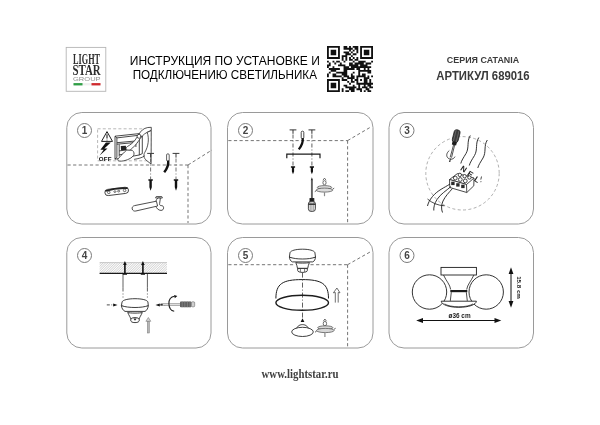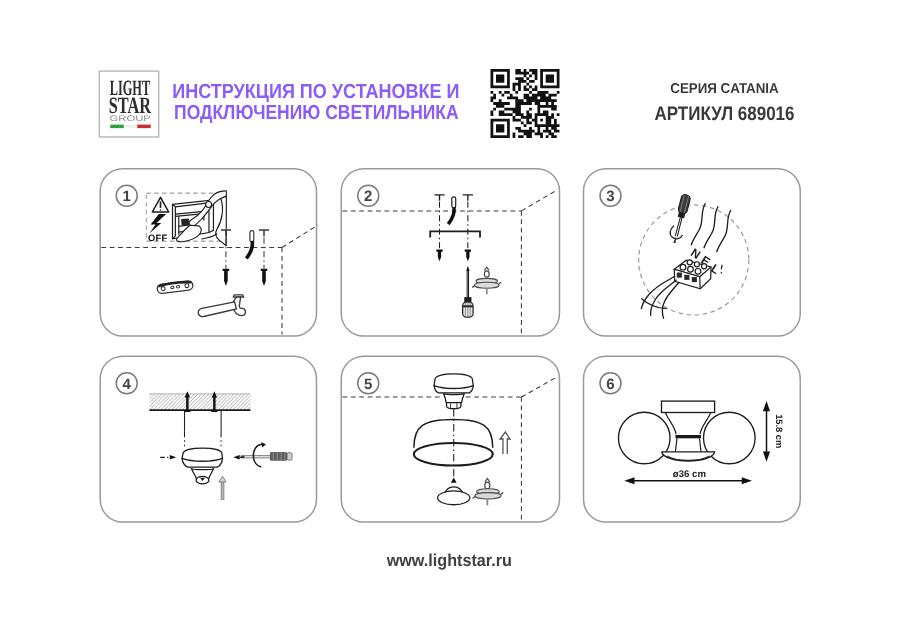--- a/index.html
+++ b/index.html
@@ -1,24 +1,24 @@
 <!DOCTYPE html>
 <html><head>
 <meta charset="utf-8">
 <style>
 html,body{margin:0;padding:0;}
 body{width:600px;height:425px;background:#fff;transform:translateZ(0);font-family:"Liberation Sans",sans-serif;position:relative;overflow:hidden;}
 .abs{position:absolute;}
-#title{left:96px;top:54px;width:230px;text-align:center;font-weight:bold;color:#8b5cf6;}
+#title{left:110px;top:54px;width:230px;text-align:center;font-weight:normal;color:#000000;}
 #title .t1{font-size:13.5px;line-height:13.7px;white-space:nowrap;width:fit-content;margin:0 auto;transform:scaleX(0.89);transform-origin:50% 50%;}
 #title .t2{font-size:13.5px;line-height:13.7px;white-space:nowrap;width:fit-content;margin:0 auto;transform:scaleX(0.863);transform-origin:50% 50%;}
 #series{left:413px;top:55px;width:140px;text-align:center;color:#3a3a3a;}
 #series .s1{font-weight:bold;font-size:9.5px;line-height:9.5px;transform:scaleX(0.937);transform-origin:50% 50%;white-space:nowrap;}
 #series .s2{font-weight:bold;font-size:13px;line-height:13px;margin-top:4.8px;transform:scaleX(0.871);transform-origin:50% 50%;white-space:nowrap;}
-#footer{left:0;top:367.8px;width:600px;text-align:center;font-weight:bold;font-size:11.5px;color:#404040;}
+#footer{left:0;top:367.8px;width:600px;text-align:center;font-weight:bold;font-size:11.5px;color:#404040;font-family:Liberation Serif, serif;}
 #footer span{display:inline-block;transform:scaleX(0.937);transform-origin:50% 50%;}
 </style>
 </head>
 <body>
 <div id="title" class="abs">
     <div class="t1">ИНСТРУКЦИЯ ПО УСТАНОВКЕ И</div>
     <div class="t2">ПОДКЛЮЧЕНИЮ СВЕТИЛЬНИКА</div>
   </div>
 <div id="series" class="abs">
     <div class="s1">СЕРИЯ CATANIA</div>

